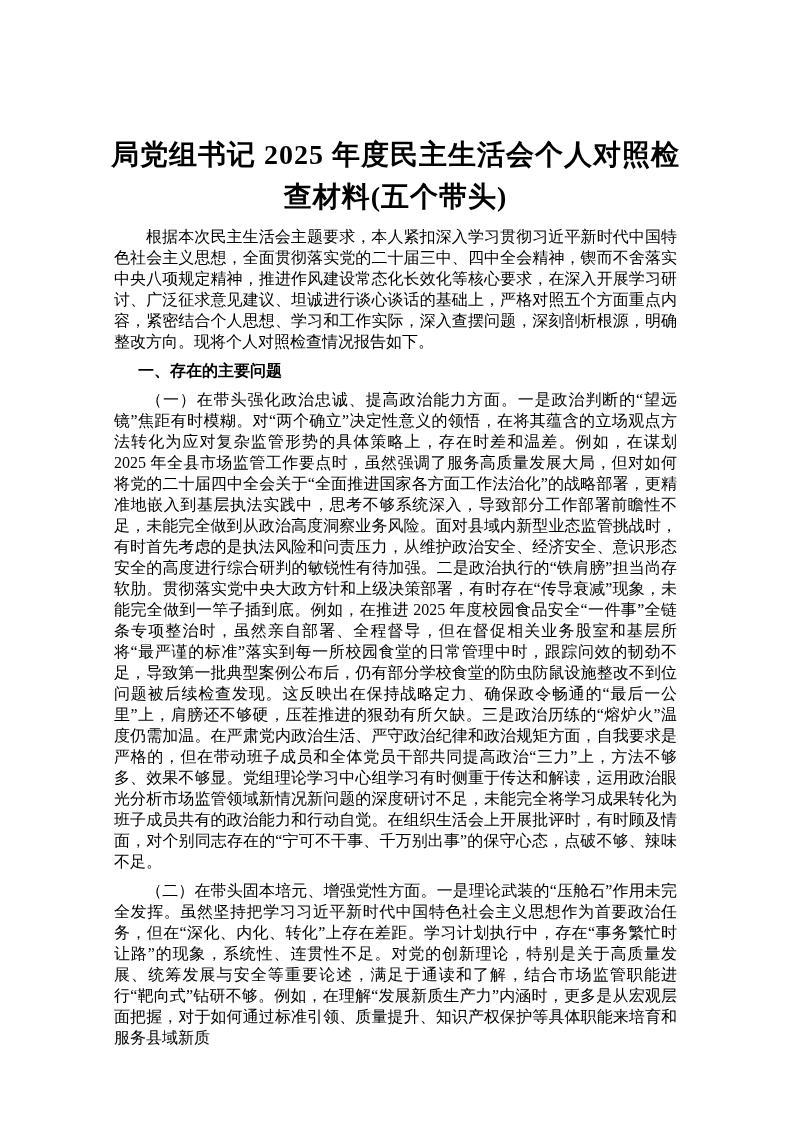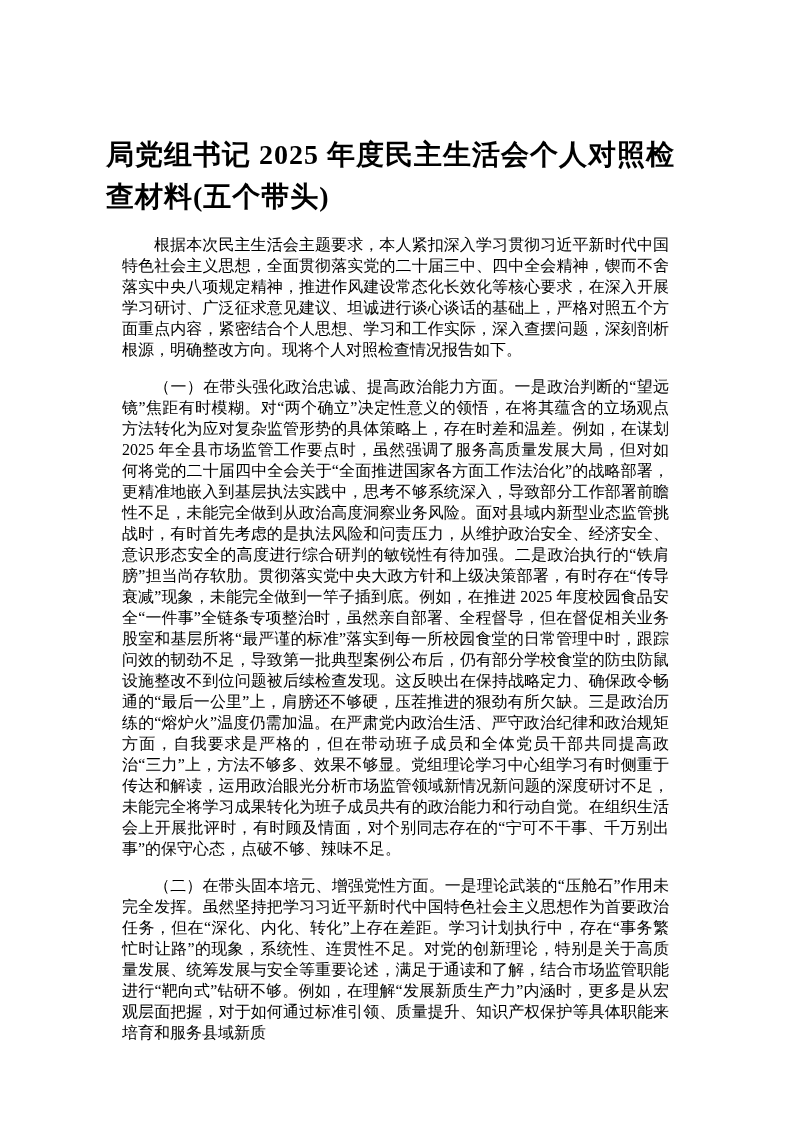--- a/index.html
+++ b/index.html
@@ -17,24 +17,25 @@
     overflow: hidden;
     color: #000000;
   }
   .doc-title {
     margin: 0 0 3px 0;
     font-family: "Liberation Serif", "DejaVu Serif", serif;
     font-weight: 700;
     font-size: 28px;
     line-height: 42px;
     letter-spacing: 1px;
+    text-align: center;
     color: #000000;
   }
   .body-para {
-    margin: 16px;
+    margin: 8px;
     font-family: "Liberation Serif", "DejaVu Serif", serif;
     font-size: 16px;
     line-height: 21px;
     text-align: justify;
     text-indent: 32px;
     color: #000000;
   }
   .section-heading {
     margin: 0;
     font-family: "Liberation Serif", "DejaVu Serif", serif;
@@ -53,18 +54,19 @@
 </style>
 </head>
 <body>
 
 <div class="page">
 
   <h1 class="doc-title">局党组书记 2025 年度民主生活会个人对照检查材料(五个带头)</h1>
 
   <p class="body-para">根据本次民主生活会主题要求，本人紧扣深入学习贯彻习近平新时代中国特色社会主义思想，全面贯彻落实党的二十届三中、四中全会精神，锲而不舍落实中央八项规定精神，推进作风建设常态化长效化等核心要求，在深入开展学习研讨、广泛征求意见建议、坦诚进行谈心谈话的基础上，严格对照五个方面重点内容，紧密结合个人思想、学习和工作实际，深入查摆问题，深刻剖析根源，明确整改方向。现将个人对照检查情况报告如下。</p>
 
+  <h2 class="section-heading">一、存在的主要问题</h2>
 
   <p class="body-para"><span class="b">（一）在带头强化政治忠诚、提高政治能力方面。</span><span class="b">一是</span><span>政治判断的“望远镜”焦距有时模糊。对“两个确立”决定性意义的领悟，在将其蕴含的立场观点方法转化为应对复杂监管形势的具体策略上，存在时差和温差。例如，在谋划 2025 年全县市场监管工作要点时，虽然强调了服务高质量发展大局，但对如何将党的二十届四中全会关于“全面推进国家各方面工作法治化”的战略部署，更精准地嵌入到基层执法实践中，思考不够系统深入，导致部分工作部署前瞻性不足，未能完全做到从政治高度洞察业务风险。面对县域内新型业态监管挑战时，有时首先考虑的是执法风险和问责压力，从维护政治安全、经济安全、意识形态安全的高度进行综合研判的敏锐性有待加强。</span><span class="b">二是</span><span>政治执行的“铁肩膀”担当尚存软肋。贯彻落实党中央大政方针和上级决策部署，有时存在“传导衰减”现象，未能完全做到一竿子插到底。例如，在推进 2025 年度校园食品安全“一件事”全链条专项整治时，虽然亲自部署、全程督导，但在督促相关业务股室和基层所将“最严谨的标准”落实到每一所校园食堂的日常管理中时，跟踪问效的韧劲不足，导致第一批典型案例公布后，仍有部分学校食堂的防虫防鼠设施整改不到位问题被后续检查发现。这反映出在保持战略定力、确保政令畅通的“最后一公里”上，肩膀还不够硬，压茬推进的狠劲有所欠缺。</span><span class="b">三是</span><span>政治历练的“熔炉火”温度仍需加温。在严肃党内政治生活、严守政治纪律和政治规矩方面，自我要求是严格的，但在带动班子成员和全体党员干部共同提高政治“三力”上，方法不够多、效果不够显。党组理论学习中心组学习有时侧重于传达和解读，运用政治眼光分析市场监管领域新情况新问题的深度研讨不足，未能完全将学习成果转化为班子成员共有的政治能力和行动自觉。在组织生活会上开展批评时，有时顾及情面，对个别同志存在的“宁可不干事、千万别出事”的保守心态，点破不够、辣味不足。</span></p>
 
   <p class="body-para para-2"><span class="b">（二）在带头固本培元、增强党性方面。</span><span class="b">一是</span><span>理论武装的“压舱石”作用未完全发挥。虽然坚持把学习习近平新时代中国特色社会主义思想作为首要政治任务，但在“深化、内化、转化”上存在差距。学习计划执行中，存在“事务繁忙时让路”的现象，系统性、连贯性不足。对党的创新理论，特别是关于高质量发展、统筹发展与安全等重要论述，满足于通读和了解，结合市场监管职能进行“靶向式”钻研不够。例如，在理解“发展新质生产力”内涵时，更多是从宏观层面把握，对于如何通过标准引领、质量提升、知识产权保护等具体职能来培育和服务县域新质</span></p>
 
 </div>
 
 </body></html>

